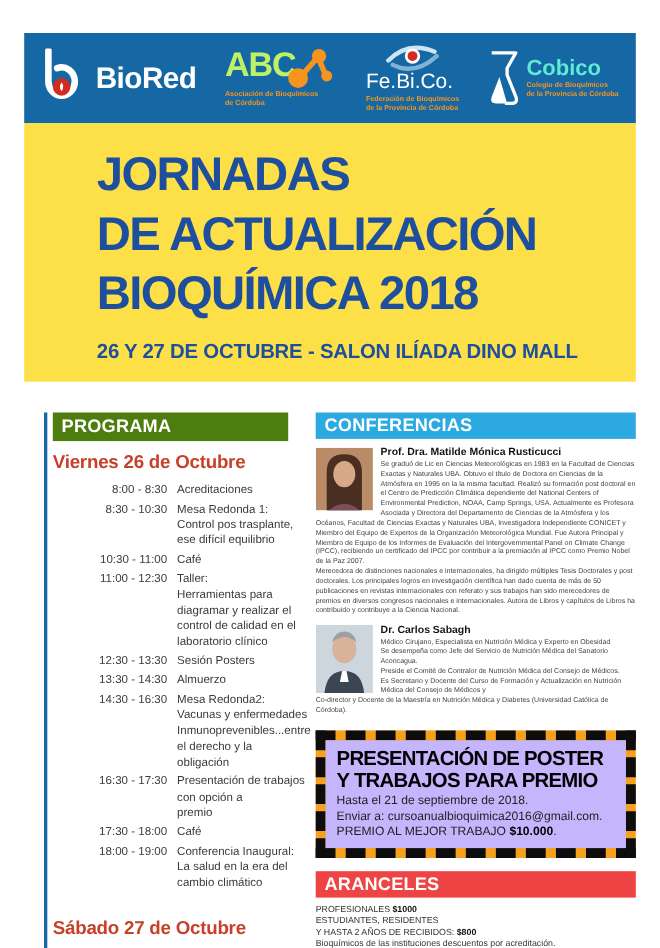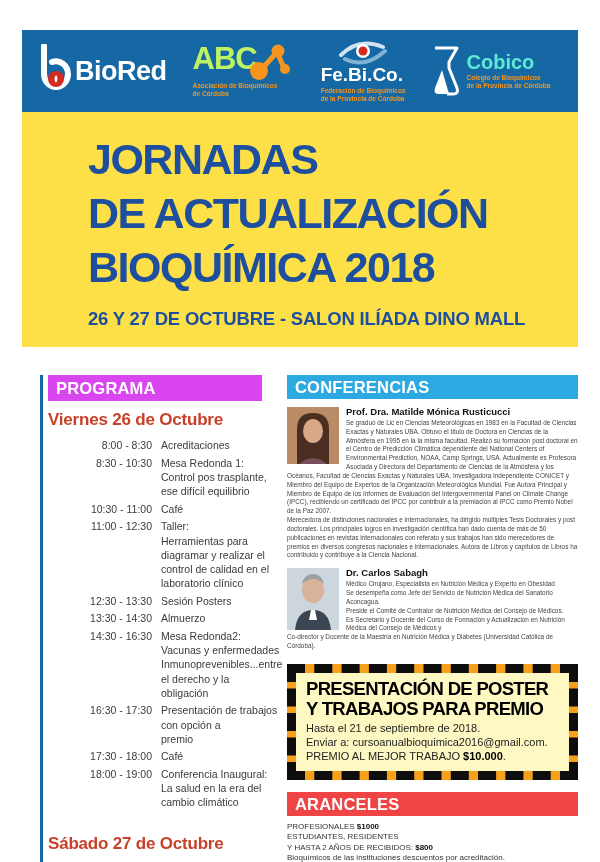--- a/index.html
+++ b/index.html
@@ -8,66 +8,66 @@
     background:#ffffff; overflow:hidden;
     font-family:"Liberation Sans", sans-serif;
   }
   
   .header-band {
     position:absolute; left:22px; top:30px; width:556px; height:82px;
     background:#1568A4; display:flex; align-items:center;
   }
   .logo { display:flex; align-items:center; }
   .logo-biored { margin-left:14px; }
-  .logo-biored .brand { color:#fff; font-weight:bold; font-size:27px; letter-spacing:-0.5px; margin-left:3px; }
+  .logo-biored .brand { color:#fff; font-weight:bold; font-size:27px; letter-spacing:-0.5px; margin-left:15px; }
   .logo-abc { margin-left:26px; display:block; position:relative; }
   .abc-row { position:relative; display:flex; align-items:flex-start; }
   .logo-abc .brand { color:#bef264; font-weight:bold; font-size:31px; line-height:30px; letter-spacing:-1px; }
   .logo-sub { color:#F7941E; font-weight:bold; font-size:6.5px; line-height:1.2; white-space:pre-line; margin-top:2px; }
   .logo-febico { margin-left:30px; display:block; text-align:left; }
   .logo-febico .eye { display:block; margin:0 auto 1px; }
-  .logo-febico .brand { color:#fff; font-weight:bold; font-size:19px; line-height:18px; }
+  .logo-febico .brand { color:#fff; font-weight:normal; font-size:19px; line-height:18px; }
   .logo-cobico { margin-left:26px; }
   .logo-cobico .brand { color:#5eead4; font-weight:bold; font-size:20px; line-height:19px; }
   .cobico-text { margin-left:5px; }
   
   .banner {
     position:absolute; left:22px; top:112px; width:556px; height:235px;
     background:#fde047; box-sizing:border-box; padding:20px 10px 0 66px;
   }
   .banner-title { color:#1D4F9E; font-weight:bold; font-size:43px; line-height:1.26; letter-spacing:-1.5px; }
   .banner-sub { color:#1D4F9E; font-weight:bold; font-size:18.5px; letter-spacing:-0.2px; margin-top:13px; }
   
   .program-col {
     position:absolute; left:40px; top:375px; width:242px;
     border-left:3px solid #1568A4; padding-left:5px; box-sizing:border-box;
   }
   .program-header {
-    background:#d946ef; color:#fff; font-weight:bold; font-size:16.5px;
+    background:#4d7c0f; color:#fff; font-weight:bold; font-size:16.5px;
     padding:4px 8px 3px; width:214px; box-sizing:border-box; letter-spacing:0.2px;
   }
   .day-title { color:#C8402A; font-weight:bold; font-size:17px; letter-spacing:-0.2px; margin:9px 0 8px; }
   .day-sat { margin-top:24px; }
   .sched-row { display:flex; font-size:10.5px; line-height:1.35; color:#3b3b3b; margin-bottom:3.5px; }
   .sched-time { width:104px; text-align:right; padding-right:9px; flex-shrink:0; }
   .sched-desc { flex:1; white-space:pre-line; }
   
   .conf-col { position:absolute; left:287px; top:375px; width:291px; }
   .section-bar {
     color:#fff; font-weight:bold; font-size:16.5px; padding:3px 8px 2px;
     letter-spacing:0.2px;
   }
   .conf-bar { background:#2BA9E0; }
   .speaker { margin-top:7px; overflow:hidden; }
   .speaker-photo { float:left; width:52px; height:57px; margin:1px 7px 2px 0; }
   .speaker-name { font-size:9.5px; font-weight:bold; color:#111; margin-bottom:2px; }
   .speaker-bio { font-size:6.4px; line-height:1.38; color:#444; white-space:pre-line; }
   
   .poster-box { margin-top:13px; background:#F7A01B; border:9px dashed #0d0d0d; }
-  .poster-inner { background:#fef9c3; padding:6px 10px 9px; }
+  .poster-inner { background:#c4b5fd; padding:6px 10px 9px; }
   .poster-title { font-size:18.5px; font-weight:bold; line-height:1.1; letter-spacing:-0.7px; color:#000; }
   .poster-line { font-size:11px; color:#222; margin-top:2px; }
   .poster-line:first-of-type { margin-top:6px; }
   .poster-line b { color:#000; }
   
   .fees-bar { background:#ef4444; margin-top:12px; }
   .fees-list { margin-top:6px; }
   .fee-line { font-size:8px; line-height:1.32; color:#333; }
   .fee-line b { color:#111; }
 </style>

